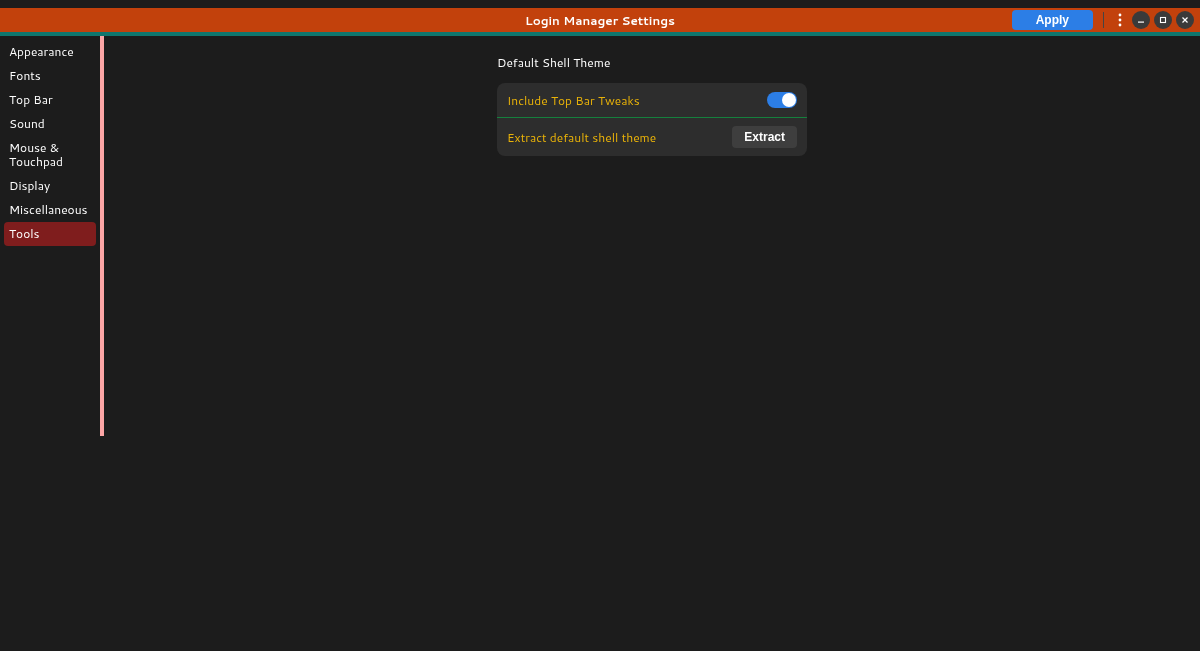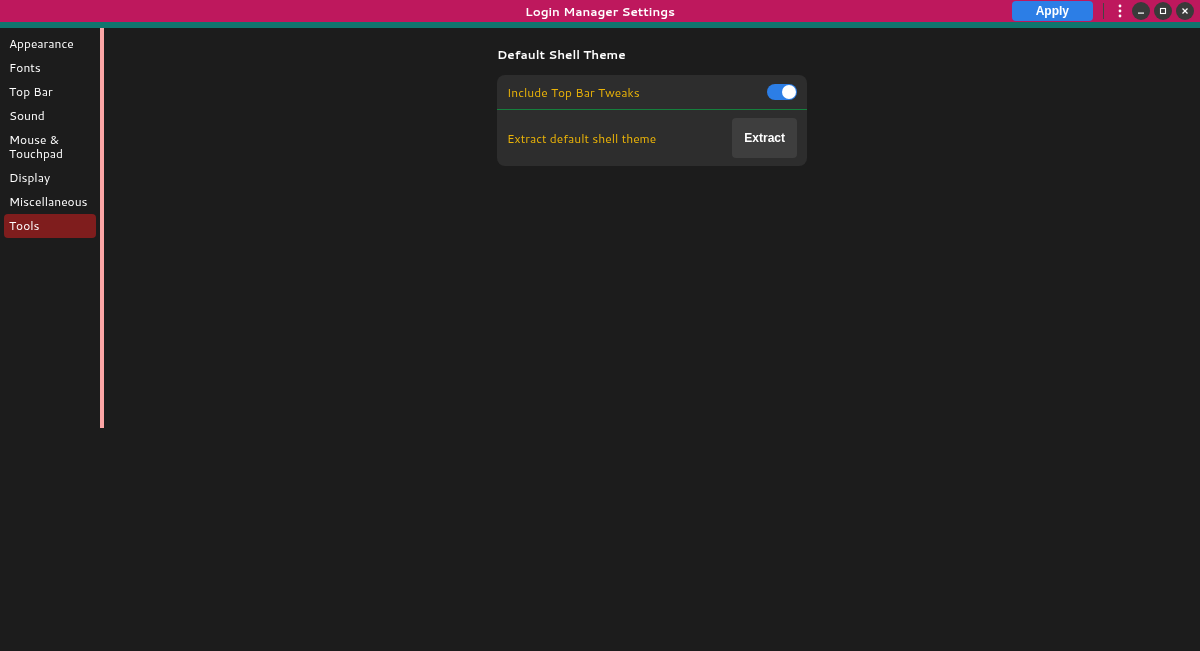--- a/index.html
+++ b/index.html
@@ -9,25 +9,26 @@
     width: 1200px;
     height: 651px;
     background: #1c1c1c;
     font-family: -apple-system, "Cantarell", "Segoe UI", sans-serif;
     font-size: 12px;
     color: #ffffff;
     overflow: hidden;
   }
   .header {
     height: 28px;
-    background: #be185d;
+    background: #c2410c;
     display: flex;
     align-items: center;
     position: relative;
-    border-bottom: 6px solid #0f766e;
+    border-bottom: 4px solid #0f766e;
+    margin-top: 8px;
   }
   .header-title {
     position: absolute;
     left: 50%;
     transform: translateX(-50%);
     font-weight: 700;
     font-size: 12px;
     color: #ffffff;
   }
   .header-right {
@@ -100,21 +101,21 @@
   }
   .content {
     flex: 1;
     display: flex;
     flex-direction: column;
     align-items: center;
     padding-top: 18px;
   }
   .section-title {
     width: 310px;
-    font-weight: 700;
+    font-weight: 400;
     font-size: 12px;
     color: #ffffff;
     margin-bottom: 12px;
   }
   .settings-group {
     width: 310px;
     background: #2d2d2d;
     border-radius: 8px;
     overflow: hidden;
   }
@@ -147,21 +148,21 @@
     width: 14px;
     height: 14px;
     border-radius: 50%;
     background: #ffffff;
   }
   .extract-btn {
     background: #3e3e3e;
     color: #ffffff;
     border: none;
     border-radius: 4px;
-    height: 40px;
+    height: 22px;
     padding: 0 12px;
     font-weight: 600;
     font-size: 12px;
     cursor: pointer;
   }
 </style>
 </head>
 <body>
 
 <div class="header">

